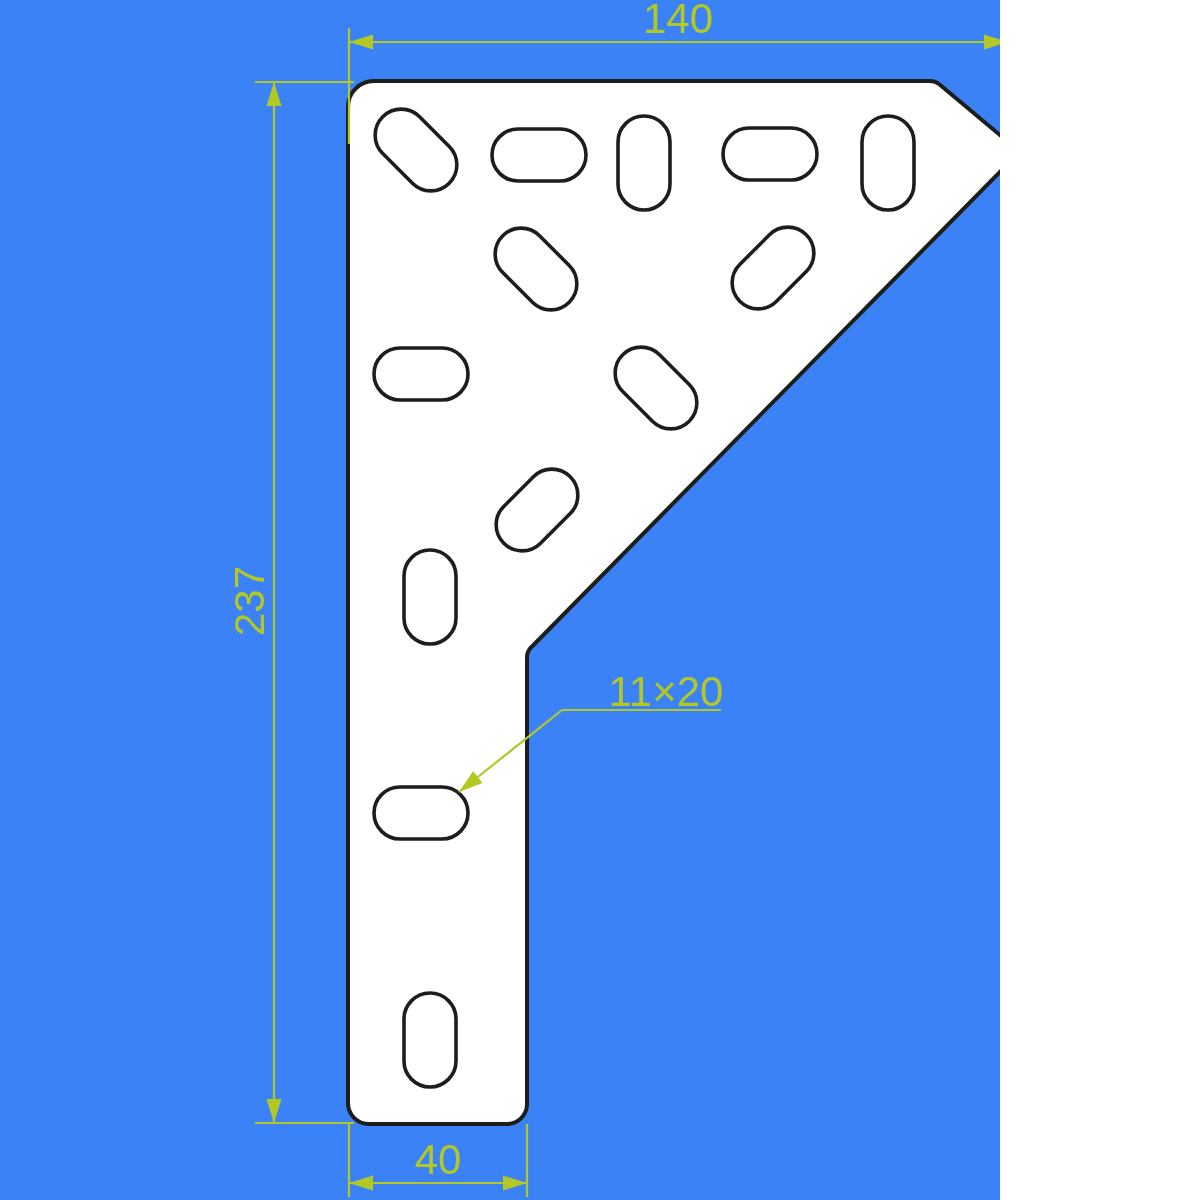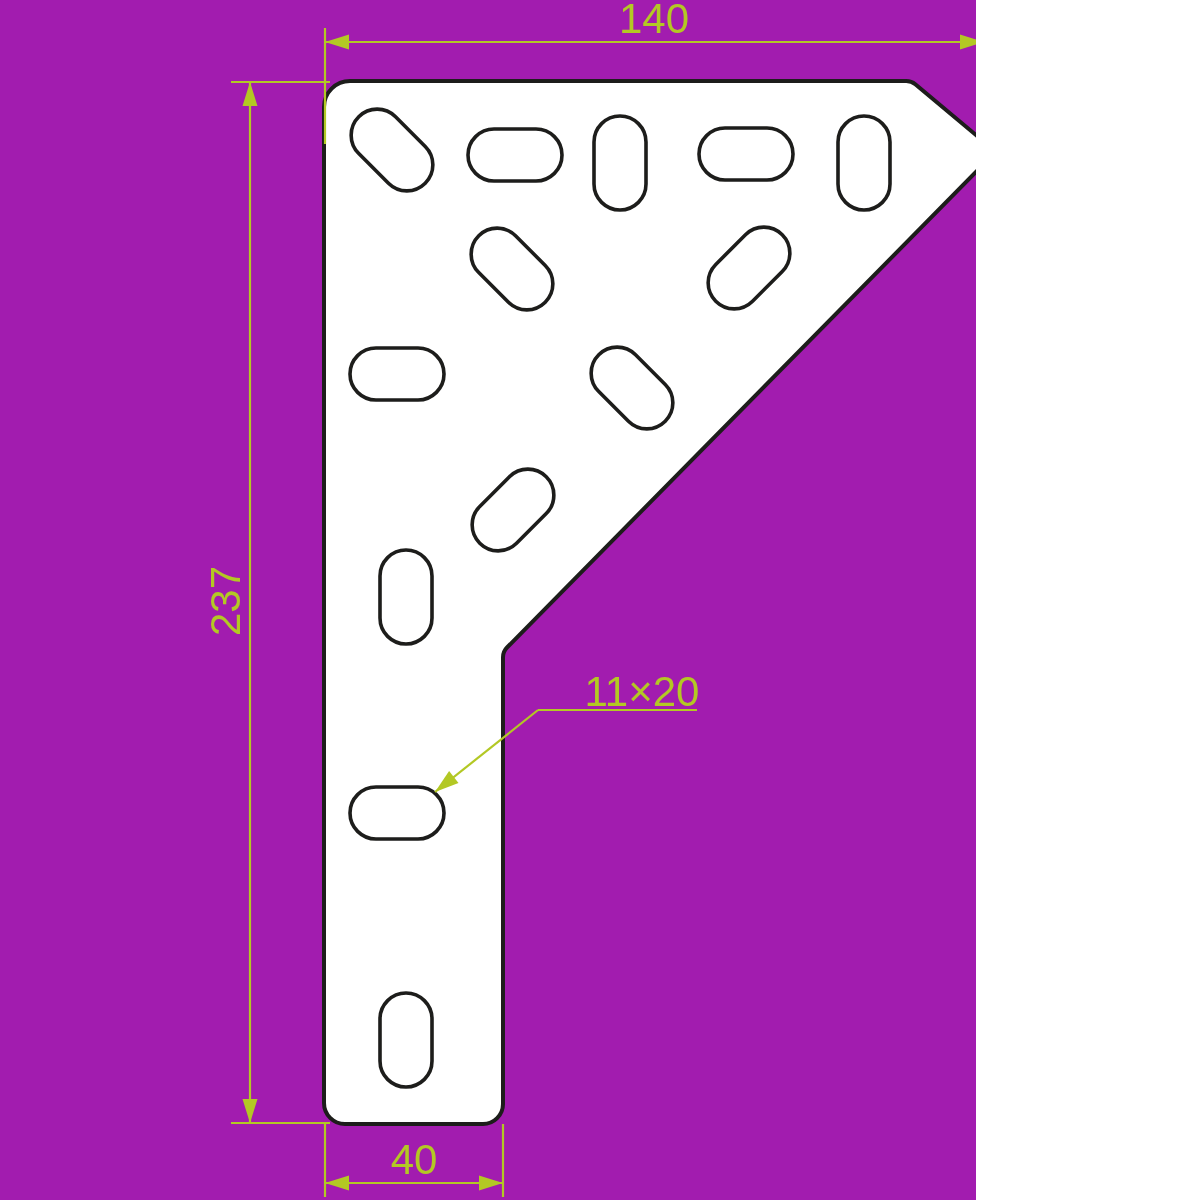--- a/index.html
+++ b/index.html
@@ -1,16 +1,16 @@
 <!DOCTYPE html>
 <html><head>
 <meta charset="utf-8">
 <style>
   html,body{margin:0;padding:0;background:#ffffff;}
-  .stage{width:976px;height:1200px;position:relative;background:#a21caf;overflow:hidden;}
+  .stage{width:976px;height:1200px;position:relative;background:#3b82f6;overflow:hidden;padding-left:24px;}
   .plate-outline{fill:#ffffff;stroke:#1d1d1b;stroke-width:4;stroke-linejoin:round;}
   .slot{fill:#ffffff;stroke:#1d1d1b;stroke-width:3.6;}
   .dim-line{stroke:#b3c824;stroke-width:2.2;fill:none;stroke-linecap:butt;}
   .dim-arrow{fill:#b3c824;stroke:none;}
   .dim-text{fill:#b3c824;font-family:"Liberation Sans",sans-serif;font-size:42px;}
   .anchor-mid{text-anchor:middle;}
 </style>
 </head>
 <body>
 

